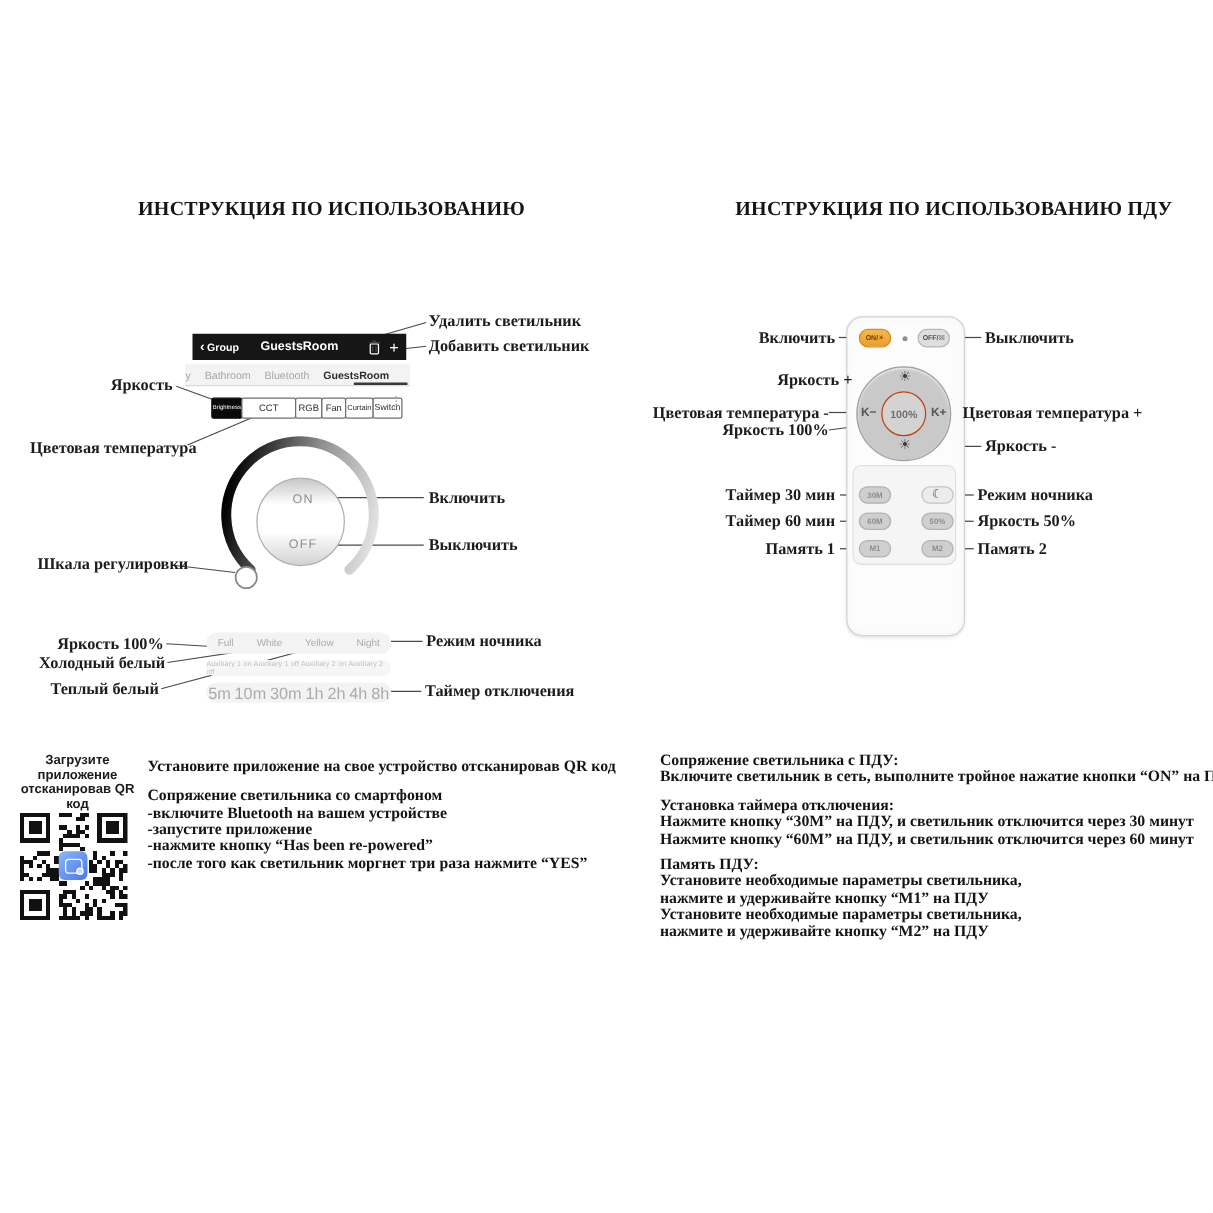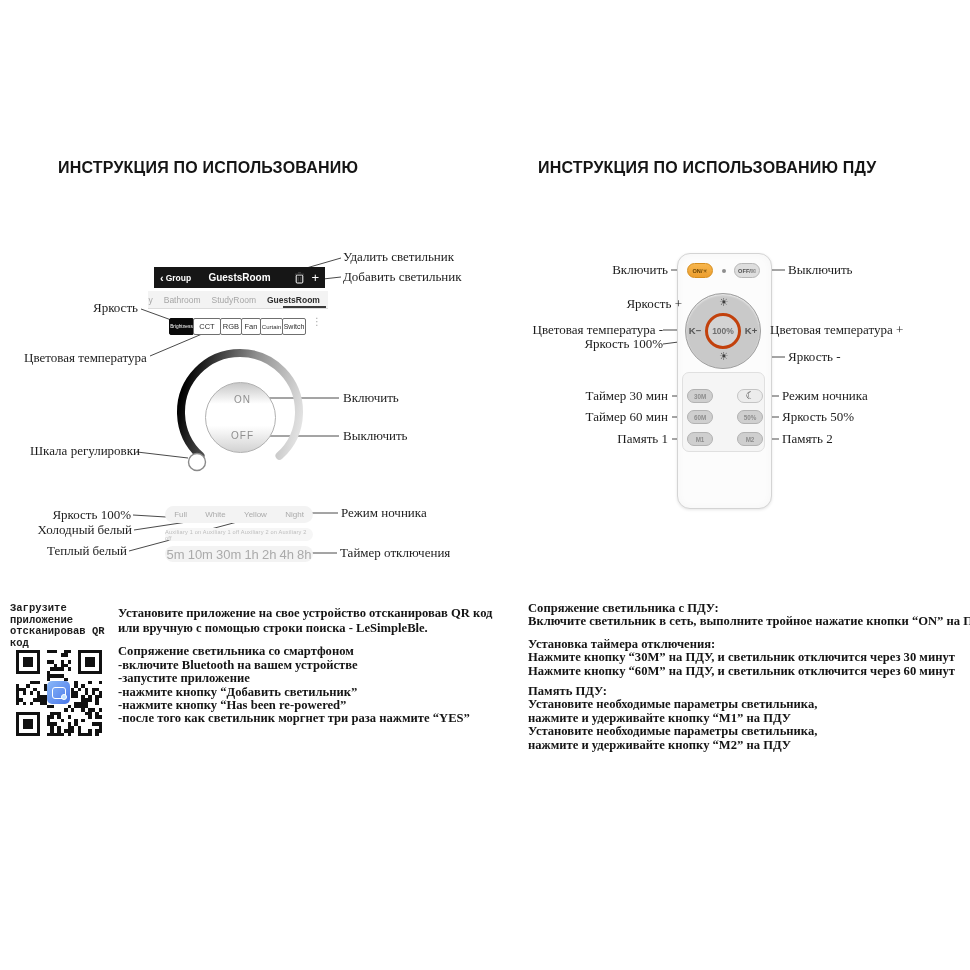--- a/index.html
+++ b/index.html
@@ -1,21 +1,21 @@
 <!DOCTYPE html>
 <html><head>
 <meta charset="utf-8">
 <style>
   html,body{margin:0;padding:0}
   body{width:970px;height:970px;background:#ffffff;position:relative;overflow:hidden;
        font-family:"Liberation Sans","DejaVu Sans",sans-serif;}
   .abs{position:absolute}
-  .title{position:absolute;font-family:Liberation Sans, sans-serif;font-weight:700;
-         font-size:16px;color:#151515;text-align:left;line-height:21px;letter-spacing:.2px}
-  .lbl{position:absolute;font-family:"Liberation Serif","DejaVu Serif",serif;font-weight:400;
+  .title{position:absolute;font-family:Liberation Serif, serif;font-weight:700;
+         font-size:16px;color:#151515;text-align:right;line-height:21px;letter-spacing:.2px}
+  .lbl{position:absolute;font-family:"Liberation Serif","DejaVu Serif",serif;font-weight:700;
        font-size:13px;color:#1c1c1c;white-space:nowrap;line-height:14px}
   .doc{position:absolute;font-family:"Liberation Serif","DejaVu Serif",serif;font-weight:700;
        font-size:12.6px;color:#141414;line-height:13.4px;white-space:nowrap}
   .doc div{white-space:nowrap}
   .gap9{height:9px}.gap7{height:7px}
   svg.overlay{position:absolute;left:0;top:0;pointer-events:none}
   line{stroke:#4a4a4a;stroke-width:1}
 
   
   .navbar{position:absolute;left:154px;top:267px;width:171px;height:21px;background:#161616;
@@ -42,43 +42,43 @@
   .dial-on,.dial-off{position:absolute;left:4px;right:0;text-align:center;color:#8e8e8e;
       font-size:10px;letter-spacing:1px}
   .dial-on{top:11px}.dial-off{bottom:11px}
   .pillbar{position:absolute;background:#f3f3f3;border-radius:9px;display:flex;align-items:center;
       justify-content:space-around;color:#ababab}
   .pill1{left:165px;top:506px;width:148px;height:17px;font-size:8px}
   .pill2{left:165px;top:528px;width:148px;height:13px;font-size:5.6px;color:#bdbdbd;background:#f6f6f6;letter-spacing:.2px}
   .pill3{left:165px;top:546px;width:148px;height:16px;font-size:13px}
 
   
-  .qr-cap{position:absolute;left:10px;top:603px;width:104px;
-      font-family:Liberation Mono, monospace;font-weight:700;font-size:10.5px;
+  .qr-cap{position:absolute;left:10px;top:603px;width:104px;text-align:center;
+      font-family:Liberation Sans, sans-serif;font-weight:700;font-size:10.5px;
       line-height:11.5px;color:#1c1c1c}
   .qr-icon{position:absolute;left:47px;top:681px;width:23px;height:23px;border-radius:5px;
       background:linear-gradient(135deg,#8ab8f8,#4a77ea);display:flex;align-items:center;justify-content:center}
   .qr-icon .inner{width:12px;height:10px;border:1.5px solid #fff;border-radius:3px;position:relative}
   .qr-icon .dot{position:absolute;right:-2px;bottom:-2px;width:4px;height:4px;border-radius:50%;
       background:#bfe0ff;border:.5px solid #fff}
 
   
   .remote{position:absolute;left:677px;top:253px;width:93px;height:254px;background:#fcfcfc;
       border:1px solid #d4d4d4;border-radius:13px;
       box-shadow:0 1px 3px rgba(0,0,0,.10), inset 0 0 8px rgba(0,0,0,.03)}
   .onpill,.offpill{position:absolute;width:26px;height:15px;border-radius:8px;display:flex;
       align-items:center;justify-content:center;font-size:5.6px;font-weight:700;box-sizing:border-box}
   .onpill{left:687px;top:263px;background:linear-gradient(#f7b64d,#ec9e2f);border:1px solid #d68d1c;color:#6b4300}
   .offpill{left:734px;top:263px;background:#dedede;border:1px solid #b7b7b7;color:#4f4f4f}
   .led{position:absolute;left:722px;top:269px;width:4px;height:4px;border-radius:50%;background:#8e8e8e}
   .pad{position:absolute;left:685px;top:293px;width:76px;height:76px;border-radius:50%;
       background:#c9c9c9;border:1px solid #9f9f9f;box-sizing:border-box;
       box-shadow:inset 0 1px 2px rgba(255,255,255,.7)}
   .pad-inner{position:absolute;left:705px;top:313px;width:36px;height:36px;border-radius:50%;
-      background:#d3d3d3;border:3px solid #c2410c;box-sizing:border-box;display:flex;
+      background:#d3d3d3;border:1px solid #c2410c;box-sizing:border-box;display:flex;
       align-items:center;justify-content:center;font-size:8.5px;color:#6e6e6e;font-weight:600}
   .sun{position:absolute;width:16px;text-align:center;color:#3f3f3f;font-size:11px;line-height:11px}
   .kbtn{position:absolute;width:18px;text-align:center;color:#555;font-size:9.5px;font-weight:600}
   .panel{position:absolute;left:682px;top:372px;width:83px;height:80px;background:#f5f5f5;
       border:1px solid #e0e0e0;border-radius:7px;box-sizing:border-box}
   .rpill{position:absolute;width:26px;height:14px;border-radius:8px;background:#cfcfcf;
       border:1px solid #b2b2b2;display:flex;align-items:center;justify-content:center;
       font-size:6.3px;font-weight:700;color:#8d8d8d;box-sizing:border-box}
   .rpill.moon{background:#ececec;border-color:#c4c4c4;color:#2f2f2f;font-size:10px;line-height:10px}
 </style>
@@ -131,28 +131,28 @@
       <line x1="3.2" y1="5" x2="3.2" y2="9.5" stroke="#fff" stroke-width="0.8"></line>
       <line x1="5.8" y1="5" x2="5.8" y2="9.5" stroke="#fff" stroke-width="0.8"></line>
     </svg>
     <span class="plus">+</span>
   </div>
 </div>
 
 <div class="tabrow">
   <span style="margin-left:-9px">ony</span>
   <span>Bathroom</span>
-  <span>StudyRoom</span>
+  <span>Bluetooth</span>
   <span class="active">GuestsRoom</span>
 </div>
 <div class="tab-underline"></div>
 
 <div class="segrow">
   <div class="seg dark" style="width:25px">Brightness</div>
-  <div class="seg" style="width:28px">CCT</div>
+  <div class="seg" style="width:44px">CCT</div>
   <div class="seg" style="width:22px">RGB</div>
   <div class="seg" style="width:20px">Fan</div>
   <div class="seg" style="width:23px;font-size:6px">Curtain</div>
   <div class="seg" style="width:24px;font-size:7px">Switch</div>
 </div>
 <div class="segdots">⋮</div>
 
 <svg class="abs" style="left:165px;top:345px" width="150" height="140">
   <defs>
     <linearGradient id="dialgrad" gradientUnits="userSpaceOnUse" x1="15" y1="55" x2="140" y2="85">
@@ -374,27 +374,25 @@
     <rect x="2" y="20" width="3" height="3" fill="#111"></rect>
   </svg>
 <div class="qr-icon">
   <div class="inner">
       <div class="dot"></div>
     </div>
 </div>
 
 <div class="doc" style="left:118px;top:606px;line-height:15.2px">
   <div>Установите приложение на свое устройство отсканировав QR код</div>
-  <div>или вручную с помощью строки поиска - LeSimpleBle.</div>
   <div class="gap9"></div>
   <div style="line-height:13.4px">Сопряжение светильника со смартфоном</div>
   <div style="line-height:13.4px">
     <div>-включите Bluetooth на вашем устройстве</div>
     <div>-запустите приложение</div>
-    <div>-нажмите кнопку “Добавить светильник”</div>
     <div>-нажмите кнопку “Has been re-powered”</div>
     <div>-после того как светильник моргнет три раза нажмите “YES”</div>
   </div>
 </div>
 
 <div class="title" style="left:538px;top:157px;width:400px">ИНСТРУКЦИЯ ПО ИСПОЛЬЗОВАНИЮ ПДУ</div>
 
 <div class="remote"></div>
 <div class="onpill">ON/☀</div>
 <div class="led"></div>

